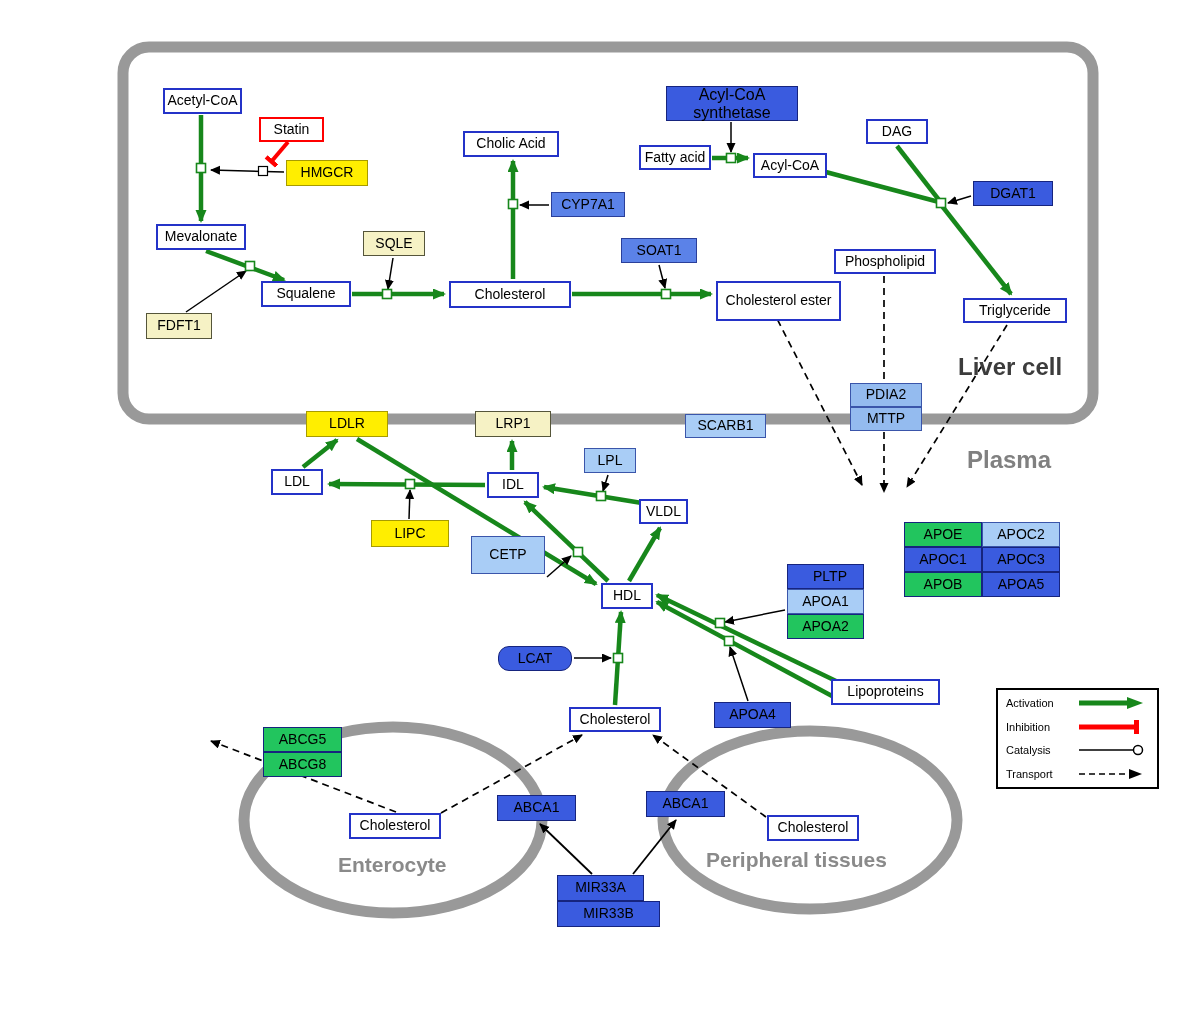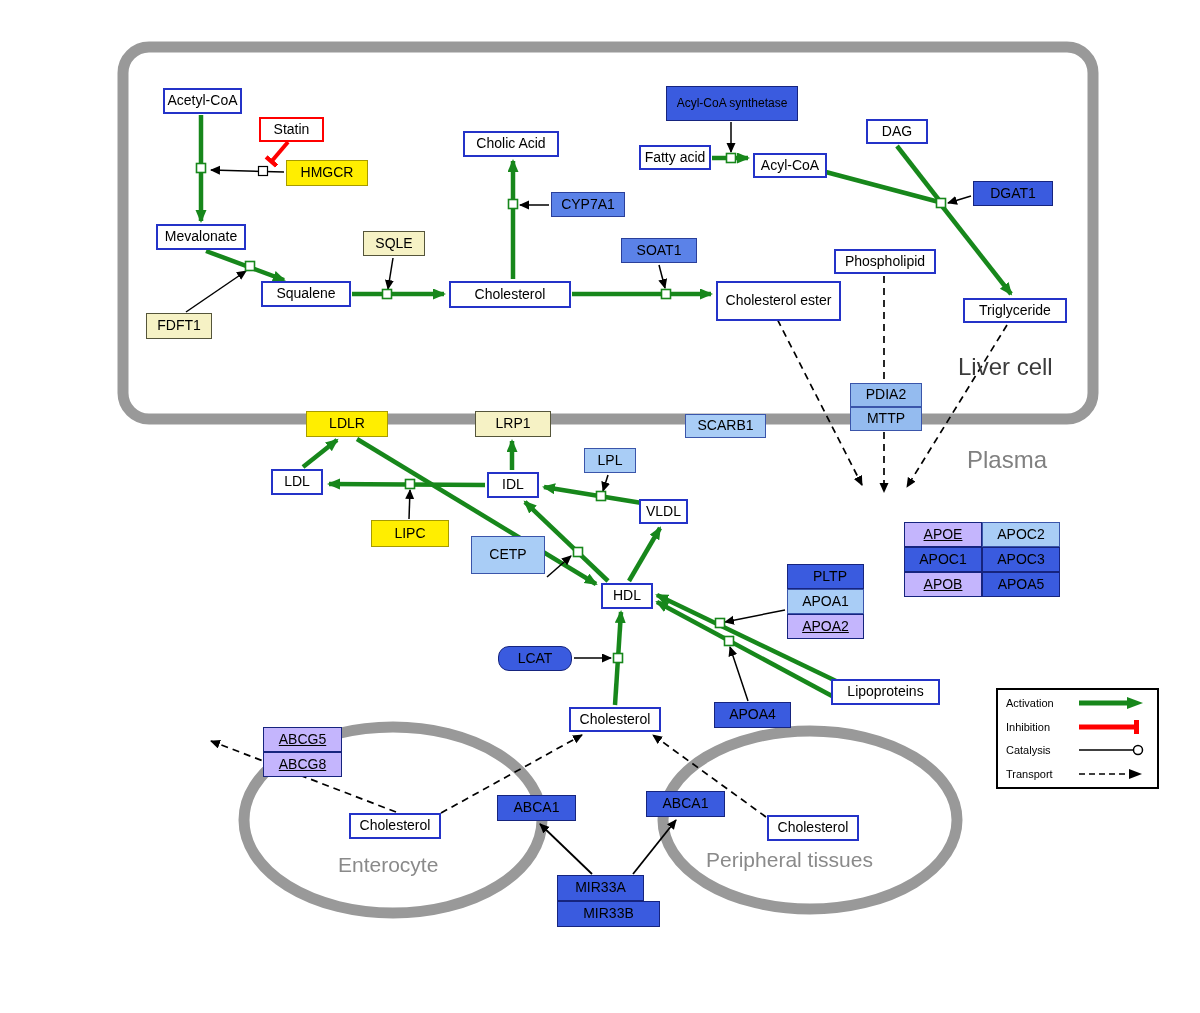--- a/index.html
+++ b/index.html
@@ -6,31 +6,31 @@
   .canvas{position:relative;width:1200px;height:1013px;background:#fff;overflow:hidden;
           font-family:"Liberation Sans",sans-serif;}
   #edge-svg{position:absolute;left:0;top:0;width:1200px;height:1013px;}
   .node{position:absolute;box-sizing:border-box;display:flex;align-items:center;justify-content:center;
         text-align:center;font-size:14px;color:#000;line-height:1.12;background:#fff;user-select:none;padding:1px 2px;}
   .met{background:#ffffff;border:2px solid #2433c8;}
   .statin{background:#ffffff;border:2.5px solid #ff0000;}
   .yA{background:#ffee00;border:1.5px solid #a79b00;}
   .yB{background:#f6f2c5;border:1.2px solid #55553a;}
   .b1{background:#3a5bdf;border:1.2px solid #16247e;}
-  .b2{background:#c4b5fd;border:1.2px solid #16247e;text-decoration:underline;}
+  .b2{background:#22c55e;border:1.2px solid #16247e;}
   .b3{background:#5b82e8;border:1.2px solid #2a3f9a;}
   .b4{background:#a9cdf6;border:1.2px solid #3a55aa;}
   .b5{background:#94bbef;border:1.2px solid #3a55aa;}
   .edge-act,.edge-actn{fill:none;stroke:#17871b;stroke-width:4.5;}
   .edge-act{marker-end:url(#m-act);}
   .edge-cat{fill:none;stroke:#000;stroke-width:1.5;marker-end:url(#m-arrb);}
   .edge-arr{fill:none;stroke:#000;stroke-width:1.8;marker-end:url(#m-arrb);}
   .edge-tra{fill:none;stroke:#000;stroke-width:1.7;stroke-dasharray:7 5;marker-end:url(#m-arrb);}
   .edge-inh{fill:none;stroke:#ff0000;stroke-width:4;marker-end:url(#m-inh);}
-  .comp-label{position:absolute;font-weight:normal;user-select:none;}
+  .comp-label{position:absolute;font-weight:bold;user-select:none;}
   .lbl-liver{left:958px;top:353px;font-size:24px;color:#3c3c3c;}
   .lbl-plasma{left:967px;top:446px;font-size:24px;color:#808080;}
   .lbl-enterocyte{left:338px;top:853px;font-size:21px;color:#8a8a8a;}
   .lbl-peripheral{left:706px;top:848px;font-size:21px;color:#8a8a8a;}
   .legend{position:absolute;left:996px;top:688px;width:163px;height:101px;border:2.5px solid #000;
           background:#fff;box-sizing:border-box;padding:6px 8px;display:flex;flex-direction:column;justify-content:space-between;}
   .legend-row{display:flex;align-items:center;justify-content:space-between;}
   .legend-label{font-size:11px;color:#000;}
   .legend-icon{flex:0 0 auto;}
 </style>
@@ -122,21 +122,21 @@
       <div class="node yA" style="left: 286px; top: 160px; width: 82px; height: 26px;">HMGCR</div>
       <div class="node met" style="left: 156px; top: 224px; width: 90px; height: 26px;">Mevalonate</div>
       <div class="node yB" style="left: 363px; top: 231px; width: 62px; height: 25px;">SQLE</div>
       <div class="node yB" style="left: 146px; top: 313px; width: 66px; height: 26px;">FDFT1</div>
       <div class="node met" style="left: 261px; top: 281px; width: 90px; height: 26px;">Squalene</div>
       <div class="node met" style="left: 449px; top: 281px; width: 122px; height: 27px;">Cholesterol</div>
       <div class="node met" style="left: 463px; top: 131px; width: 96px; height: 26px;">Cholic Acid</div>
       <div class="node b3" style="left: 551px; top: 192px; width: 74px; height: 25px;">CYP7A1</div>
       <div class="node b3" style="left: 621px; top: 238px; width: 76px; height: 25px;">SOAT1</div>
       <div class="node met" style="left: 716px; top: 281px; width: 125px; height: 40px;">Cholesterol ester</div>
-      <div class="node b1" style="left: 666px; top: 86px; width: 132px; height: 35px; font-size: 12px;">Acyl-CoA synthetase</div>
+      <div class="node b1" style="left: 666px; top: 86px; width: 132px; height: 35px; font-size: 16px;">Acyl-CoA synthetase</div>
       <div class="node met" style="left: 639px; top: 145px; width: 72px; height: 25px;">Fatty acid</div>
       <div class="node met" style="left: 753px; top: 145px; width: 74px; height: 25px; margin-top: 8px;">Acyl-CoA</div>
       <div class="node met" style="left: 866px; top: 119px; width: 62px; height: 25px;">DAG</div>
       <div class="node b1" style="left: 973px; top: 181px; width: 80px; height: 25px;">DGAT1</div>
       <div class="node met" style="left: 834px; top: 249px; width: 102px; height: 25px;">Phospholipid</div>
       <div class="node met" style="left: 963px; top: 298px; width: 104px; height: 25px;">Triglyceride</div>
       <div class="node b5" style="left: 850px; top: 383px; width: 72px; height: 24px;">PDIA2</div>
       <div class="node b5" style="left: 850px; top: 407px; width: 72px; height: 24px;">MTTP</div>
       <div class="node yA" style="left: 306px; top: 411px; width: 82px; height: 26px;">LDLR</div>
       <div class="node yB" style="left: 475px; top: 411px; width: 76px; height: 26px;">LRP1</div>

